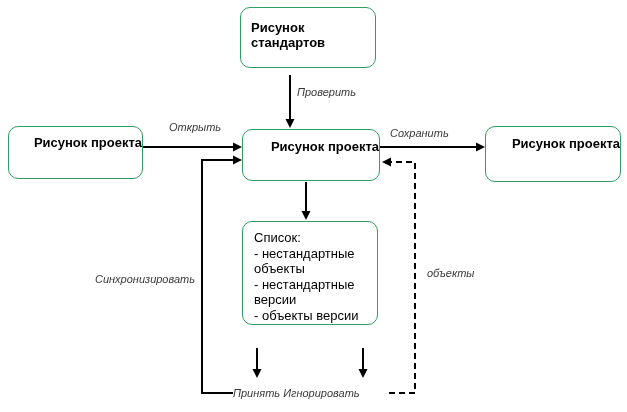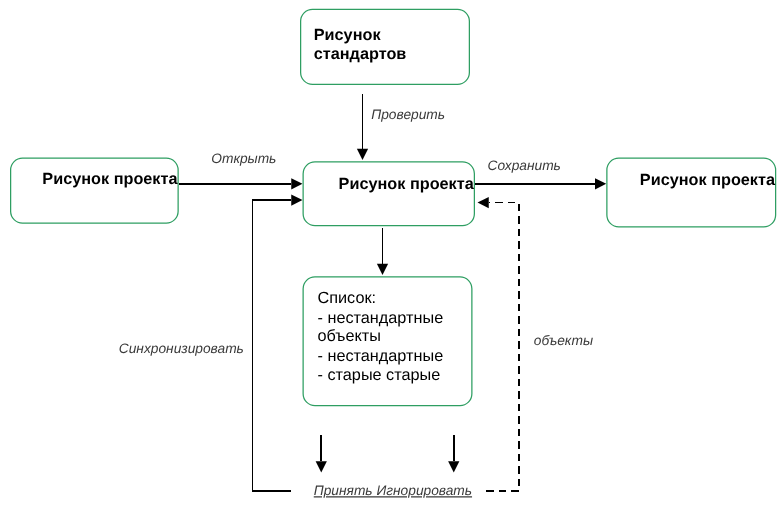--- a/index.html
+++ b/index.html
@@ -55,21 +55,21 @@
     font-style: italic;
     color: var(--label-text);
     line-height: 16px;
     white-space: nowrap;
   }
   .label-check  { left: 297px; top: 84px; }
   .label-open   { left: 152px; top: 119px; margin-left: 17px; }
   .label-save   { left: 390px; top: 125px; }
   .label-sync   { left: 82px;  top: 271px; margin-left: 13px; }
   .label-save-nonstd { left: 427px; top: 265px; }
-  .label-accept-ignore { left: 251px; top: 385px; text-decoration: underline; }
+  .label-accept-ignore { left: 233px; top: 385px; }
 </style>
 </head>
 <body>
 
 <div class="canvas">
 
   <svg class="edges" viewBox="0 0 627 412" xmlns="http://www.w3.org/2000/svg">
 
     <g>
       <line x1="290" y1="75" x2="290" y2="119"></line>
@@ -127,21 +127,22 @@
 
   <div class="node bold centered node-target">
     <div>Рисунок проекта</div>
   </div>
 
   <div class="node node-list">
     <div>Список:</div>
     <div>- нестандартные</div>
     <div>объекты</div>
     <div>- нестандартные</div>
-    <div>- старые старые</div>
+    <div>версии</div>
+    <div>- объекты версии</div>
   </div>
 
   <div class="edge-label label-check">Проверить</div>
   <div class="edge-label label-open">Открыть</div>
   <div class="edge-label label-save">Сохранить</div>
   <div class="edge-label label-sync">Синхронизировать</div>
   <div class="edge-label label-save-nonstd">
     <div>объекты</div>
   </div>
   <div class="edge-label label-accept-ignore">Принять Игнорировать</div>

